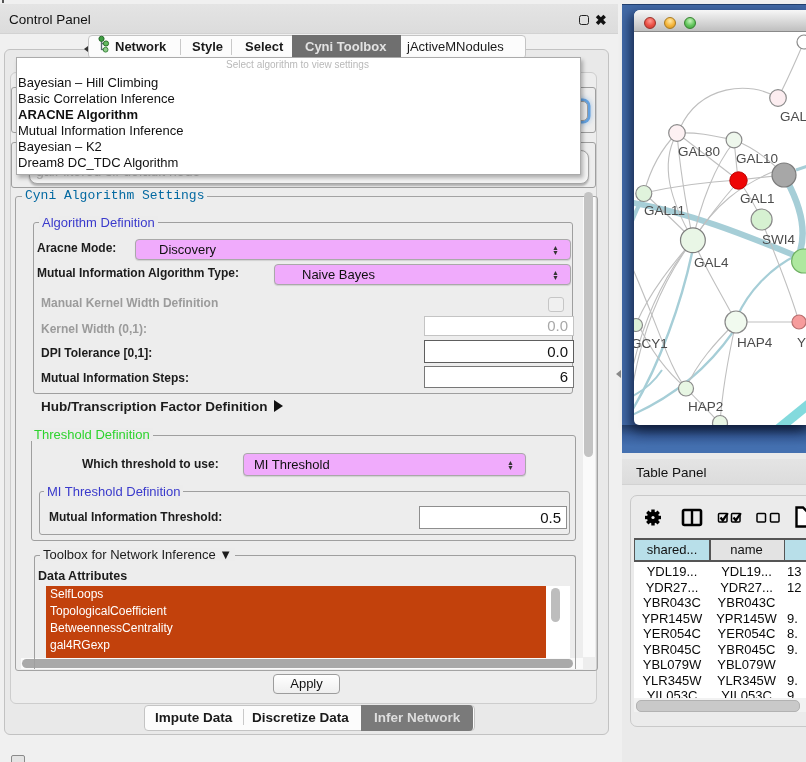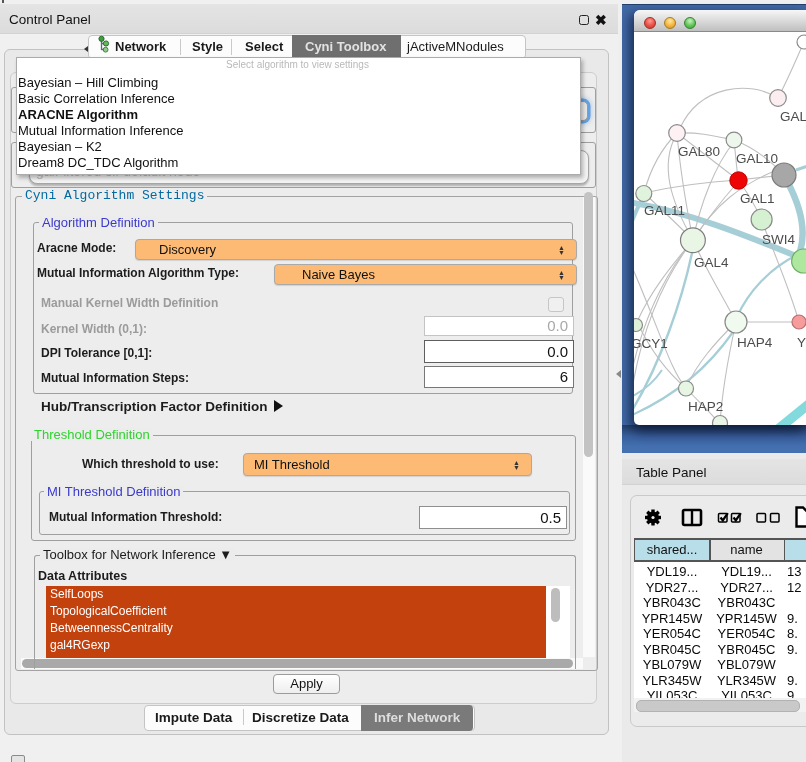--- a/index.html
+++ b/index.html
@@ -1,21 +1,21 @@
 <!DOCTYPE html>
 <html><head>
 <meta charset="utf-8">
 <style>
 html,body{margin:0;padding:0;}
 body{font-family:"Liberation Sans",sans-serif;}
 #root{position:relative;width:806px;height:762px;background:#f0f0f0;overflow:hidden;}
 .abs{position:absolute;}
 .lbl{font-size:12px;font-weight:bold;color:#1c1c1c;}
 .dis{color:#9b9b9b;}
-.combo{position:absolute;background:#fdba74;border:1px solid #a9a9a9;border-radius:4px;font-size:13px;color:#111;box-shadow:0 1px 1px rgba(0,0,0,0.12);padding-left:6px;}
+.combo{position:absolute;background:#f0abfc;border:1px solid #a9a9a9;border-radius:4px;font-size:13px;color:#111;box-shadow:0 1px 1px rgba(0,0,0,0.12);}
 .combo .ar{position:absolute;right:11px;top:50%;transform:translateY(-50%);color:#333;}
 .combo .ar i{display:block;font-style:normal;font-size:7px;line-height:5px;text-align:center;}
 .field{position:absolute;background:#fff;font-size:15px;color:#111;text-align:right;}
 .gbox{position:absolute;border:1px solid #9f9f9f;border-radius:3px;}
 .gtitle{position:absolute;background:#ececec;padding:0 3px;font-size:13px;line-height:13px;}
 </style>
 </head>
 <body>
 <div id="root">
 

